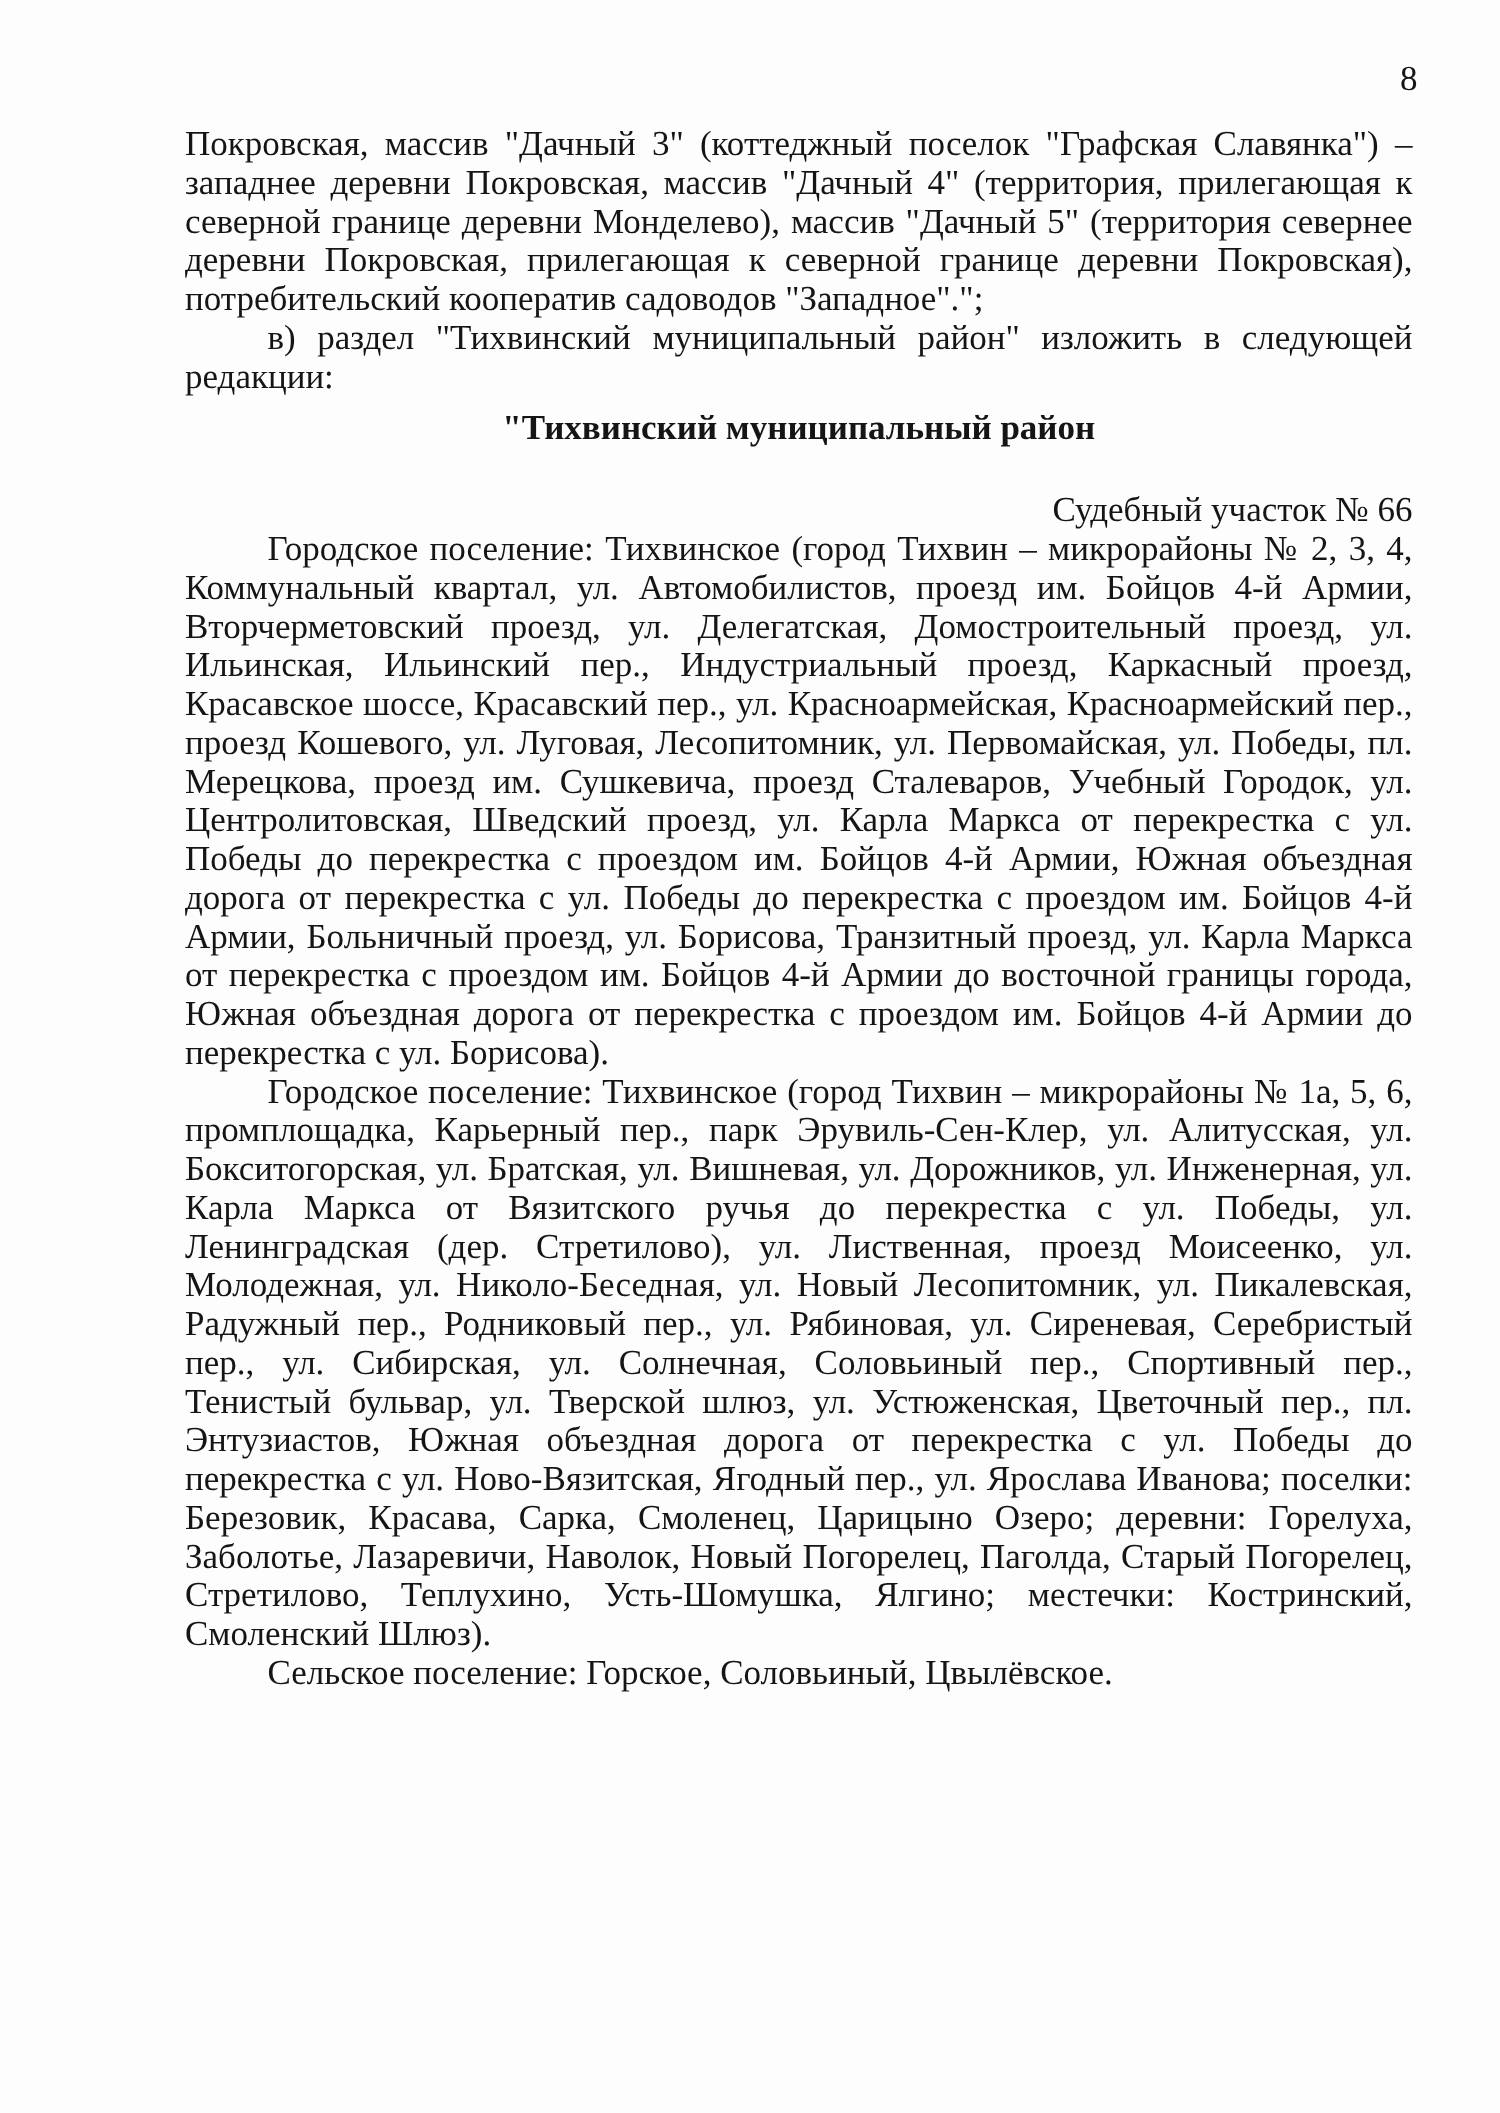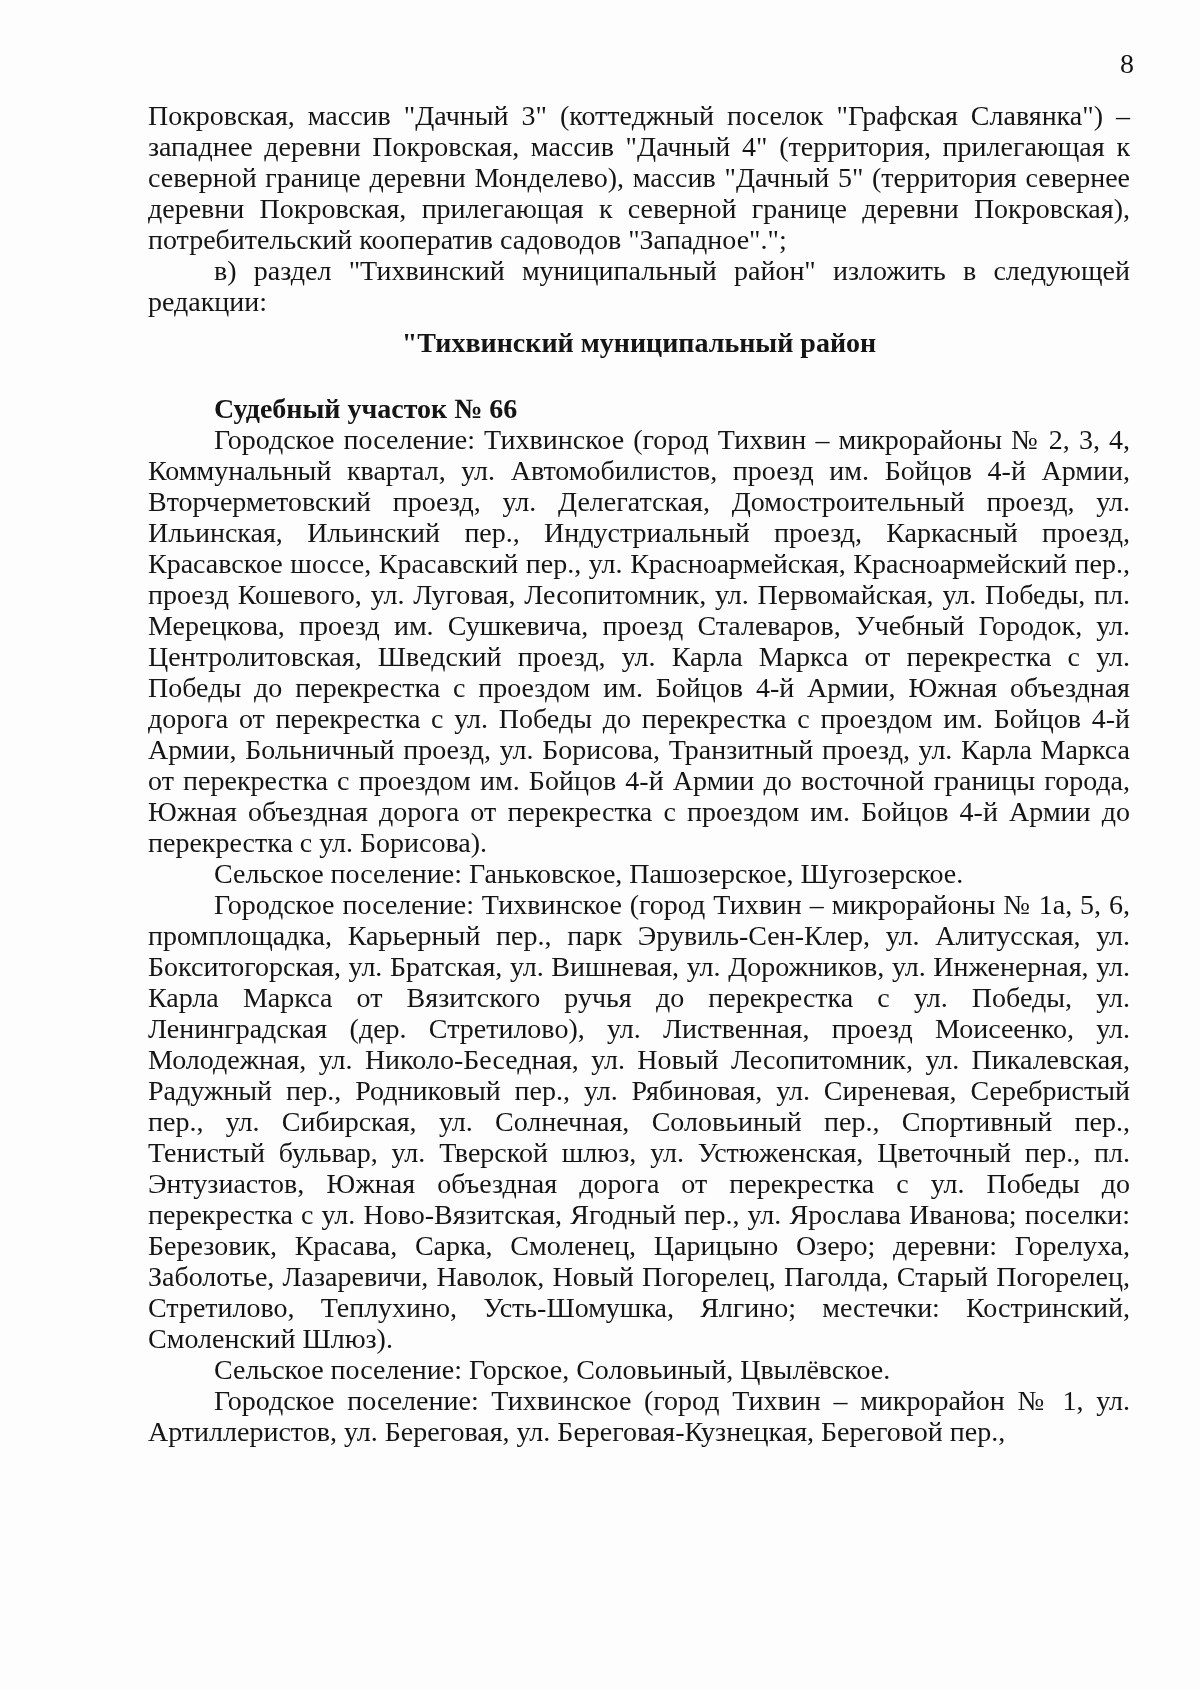--- a/index.html
+++ b/index.html
@@ -40,24 +40,24 @@
   }
   .indent {
     text-indent: 66px;
   }
   .h-center {
     text-align: center;
     font-weight: 700;
     margin: 10px 0 28px 0;
   }
   .h-sub {
-    font-weight: 700;
+    font-weight: 400;
     text-indent: 66px;
     margin-top: 35px;
-    text-align: left;
+    text-align: right;
   }
 </style>
 </head>
 <body>
 
 <div class="page">
 
   <div class="page-number">8</div>
 
   <div class="content">
@@ -65,24 +65,22 @@
     <p class="p-body">Покровская, массив "Дачный 3" (коттеджный поселок "Графская Славянка") – западнее деревни Покровская, массив "Дачный 4" (территория, прилегающая к северной границе деревни Монделево), массив "Дачный 5" (территория севернее деревни Покровская, прилегающая к северной границе деревни Покровская), потребительский кооператив садоводов "Западное".";</p>
 
     <p class="p-body indent">в) раздел "Тихвинский муниципальный район" изложить в следующей редакции:</p>
 
     <p class="h-center">"Тихвинский муниципальный район</p>
 
     <p class="h-sub">Судебный участок № 66</p>
 
     <p class="p-body indent">Городское поселение: Тихвинское (город Тихвин – микрорайоны № 2, 3, 4, Коммунальный квартал, ул. Автомобилистов, проезд им. Бойцов 4-й Армии, Вторчерметовский проезд, ул. Делегатская, Домостроительный проезд, ул. Ильинская, Ильинский пер., Индустриальный проезд, Каркасный проезд, Красавское шоссе, Красавский пер., ул. Красноармейская, Красноармейский пер., проезд Кошевого, ул. Луговая, Лесопитомник, ул. Первомайская, ул. Победы, пл. Мерецкова, проезд им. Сушкевича, проезд Сталеваров, Учебный Городок, ул. Центролитовская, Шведский проезд, ул. Карла Маркса от перекрестка с ул. Победы до перекрестка с проездом им. Бойцов 4-й Армии, Южная объездная дорога от перекрестка с ул. Победы до перекрестка с проездом им. Бойцов 4-й Армии, Больничный проезд, ул. Борисова, Транзитный проезд, ул. Карла Маркса от перекрестка с проездом им. Бойцов 4-й Армии до восточной границы города, Южная объездная дорога от перекрестка с проездом им. Бойцов 4-й Армии до перекрестка с ул. Борисова).</p>
 
-    <p class="p-body indent">Сельское поселение: Ганьковское, Пашозерское, Шугозерское.</p>
 
 
     <p class="p-body indent">Городское поселение: Тихвинское (город Тихвин – микрорайоны № 1а, 5, 6, промплощадка, Карьерный пер., парк Эрувиль-Сен-Клер, ул. Алитусская, ул. Бокситогорская, ул. Братская, ул. Вишневая, ул. Дорожников, ул. Инженерная, ул. Карла Маркса от Вязитского ручья до перекрестка с ул. Победы, ул. Ленинградская (дер. Стретилово), ул. Лиственная, проезд Моисеенко, ул. Молодежная, ул. Николо-Беседная, ул. Новый Лесопитомник, ул. Пикалевская, Радужный пер., Родниковый пер., ул. Рябиновая, ул. Сиреневая, Серебристый пер., ул. Сибирская, ул. Солнечная, Соловьиный пер., Спортивный пер., Тенистый бульвар, ул. Тверской шлюз, ул. Устюженская, Цветочный пер., пл. Энтузиастов, Южная объездная дорога от перекрестка с ул. Победы до перекрестка с ул. Ново-Вязитская, Ягодный пер., ул. Ярослава Иванова; поселки: Березовик, Красава, Сарка, Смоленец, Царицыно Озеро; деревни: Горелуха, Заболотье, Лазаревичи, Наволок, Новый Погорелец, Паголда, Старый Погорелец, Стретилово, Теплухино, Усть-Шомушка, Ялгино; местечки: Костринский, Смоленский Шлюз).</p>
 
     <p class="p-body indent">Сельское поселение: Горское, Соловьиный, Цвылёвское.</p>
 
 
-    <p class="p-body indent">Городское поселение: Тихвинское (город Тихвин – микрорайон № 1, ул. Артиллеристов, ул. Береговая, ул. Береговая-Кузнецкая, Береговой пер.,</p>
 
   </div>
 </div>
 
 </body></html>

